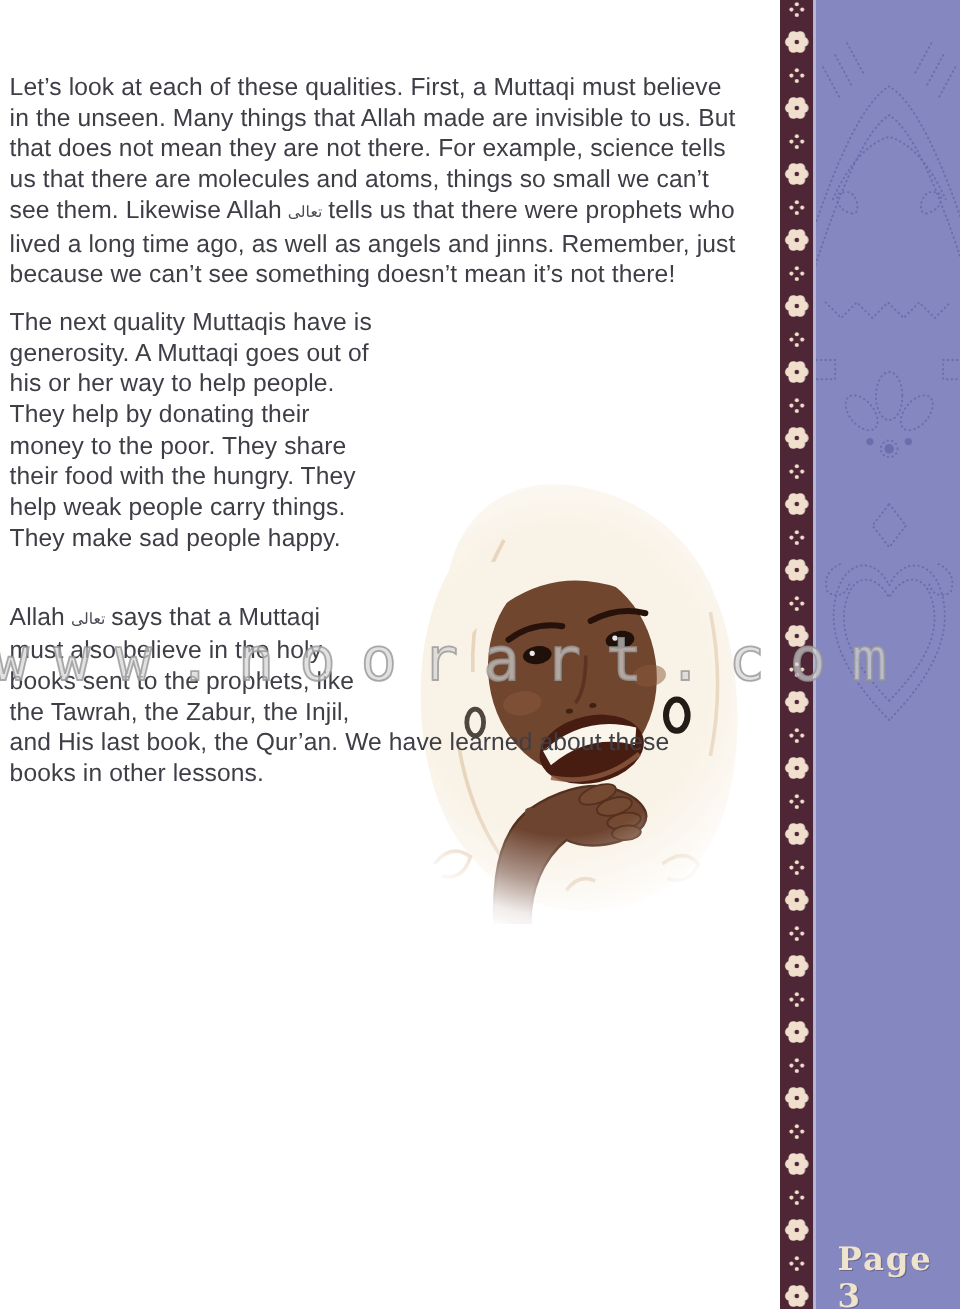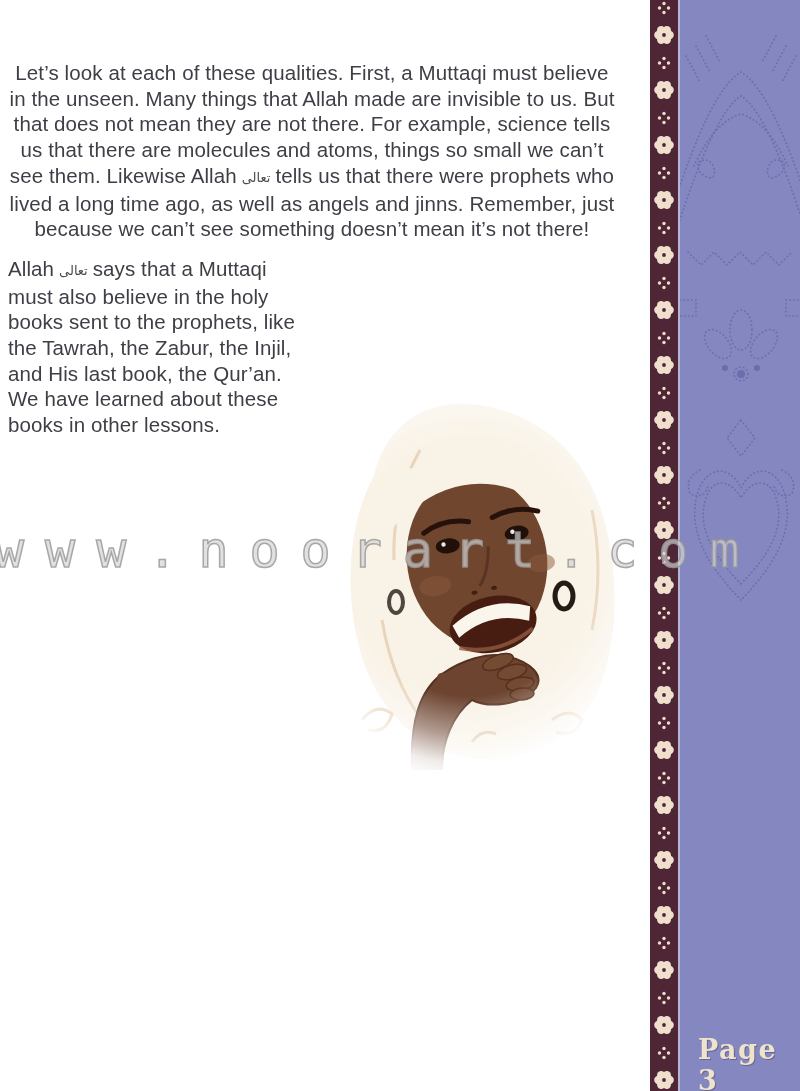--- a/index.html
+++ b/index.html
@@ -7,21 +7,21 @@
   body {
     position:relative; width:800px; height:1091px; background:#ffffff;
     font-family:"Liberation Sans", sans-serif; overflow:hidden;
   }
   .content {
     position:absolute; left:8px; top:60px; width:608px; z-index:5;
   }
   .para {
     font-size:20.5px; line-height:25.7px; color:#3e3e46; letter-spacing:0.1px;
   }
-  .para.p1 { margin-bottom:14px;text-align:center; }
+  .para.p1 { margin-bottom:14px; }
   .para.p2 { margin-bottom:26px; }
   .para.p3 { margin-bottom:40px; }
   .para.p4 { margin-bottom:16px; }
   .honorific {
     font-size:13px; color:#4a4a52; margin:0 5px; vertical-align:1px;
     font-family:"DejaVu Sans", sans-serif;
   }
   .photo-float { float:right; width:300px; height:340px; }
   .photo {
     position:absolute; left:292px; top:390px; width:356px; height:380px; z-index:1;
@@ -50,20 +50,21 @@
 </style>
 </head>
 <body>
 
 <div class="content">
   <p class="para p1"><span>Let’s look at each of these qualities. First, a Muttaqi must believe in the unseen. Many things that Allah made are invisible to us. But that does not mean they are not there. For example, science tells us that there are molecules and atoms, things so small we can’t see them. Likewise Allah</span><span class="honorific">تعالى</span><span>tells us that there were prophets who lived a long time ago, as well as angels and jinns. Remember, just because we can’t see something doesn’t mean it’s not there!</span></p>
 
 
   <div class="photo-float"></div>
 
+  <p class="para p3">The next quality Muttaqis have is generosity. A Muttaqi goes out of his or her way to help people. They help by donating their money to the poor. They share their food with the hungry. They help weak people carry things. They make sad people happy.</p>
 
   <p class="para p4"><span>Allah</span><span class="honorific">تعالى</span><span>says that a Muttaqi must also believe in the holy books sent to the prophets, like the Tawrah, the Zabur, the Injil, and His last book, the Qur’an. We have learned about these books in other lessons.</span></p>
 
 </div>
 
 <div class="photo" aria-label="Smiling girl wearing a white headscarf, resting her chin on her hand">
   <svg width="356" height="380" viewBox="0 0 356 380" xmlns="http://www.w3.org/2000/svg">
     <defs>
       <radialGradient id="vig" cx="0.5" cy="0.47" r="0.56">
         <stop offset="0" stop-color="#ffffff" stop-opacity="0"></stop>

